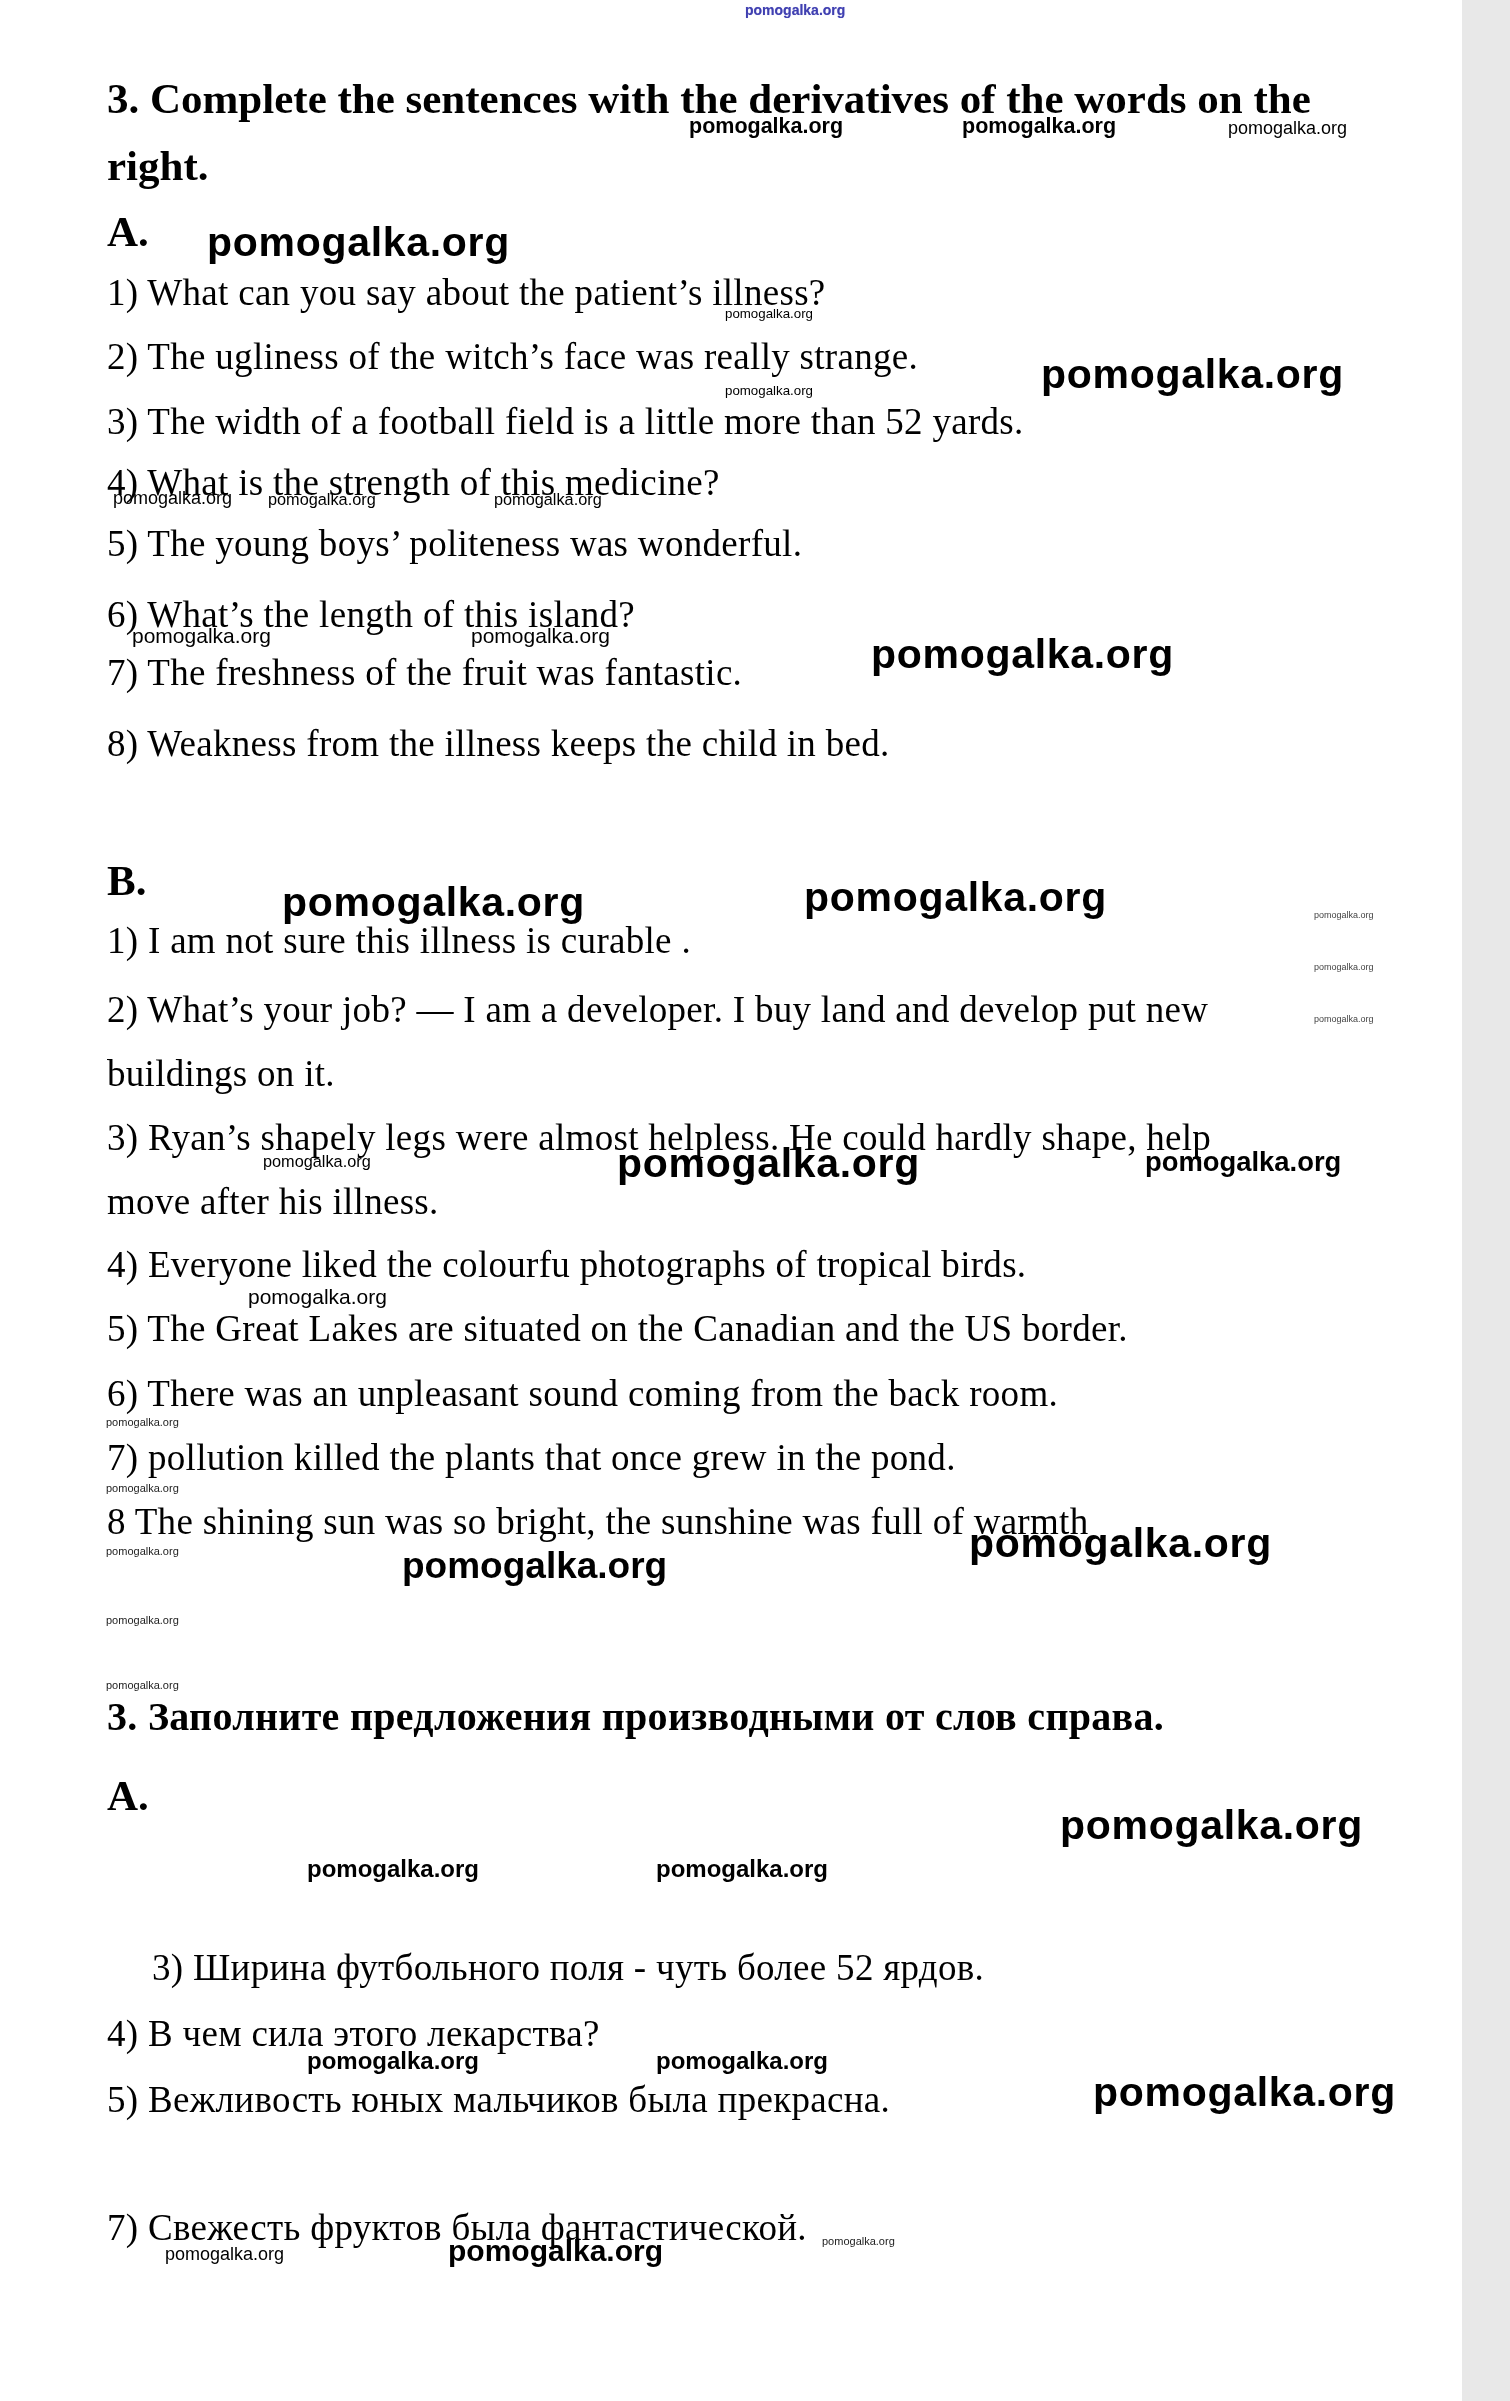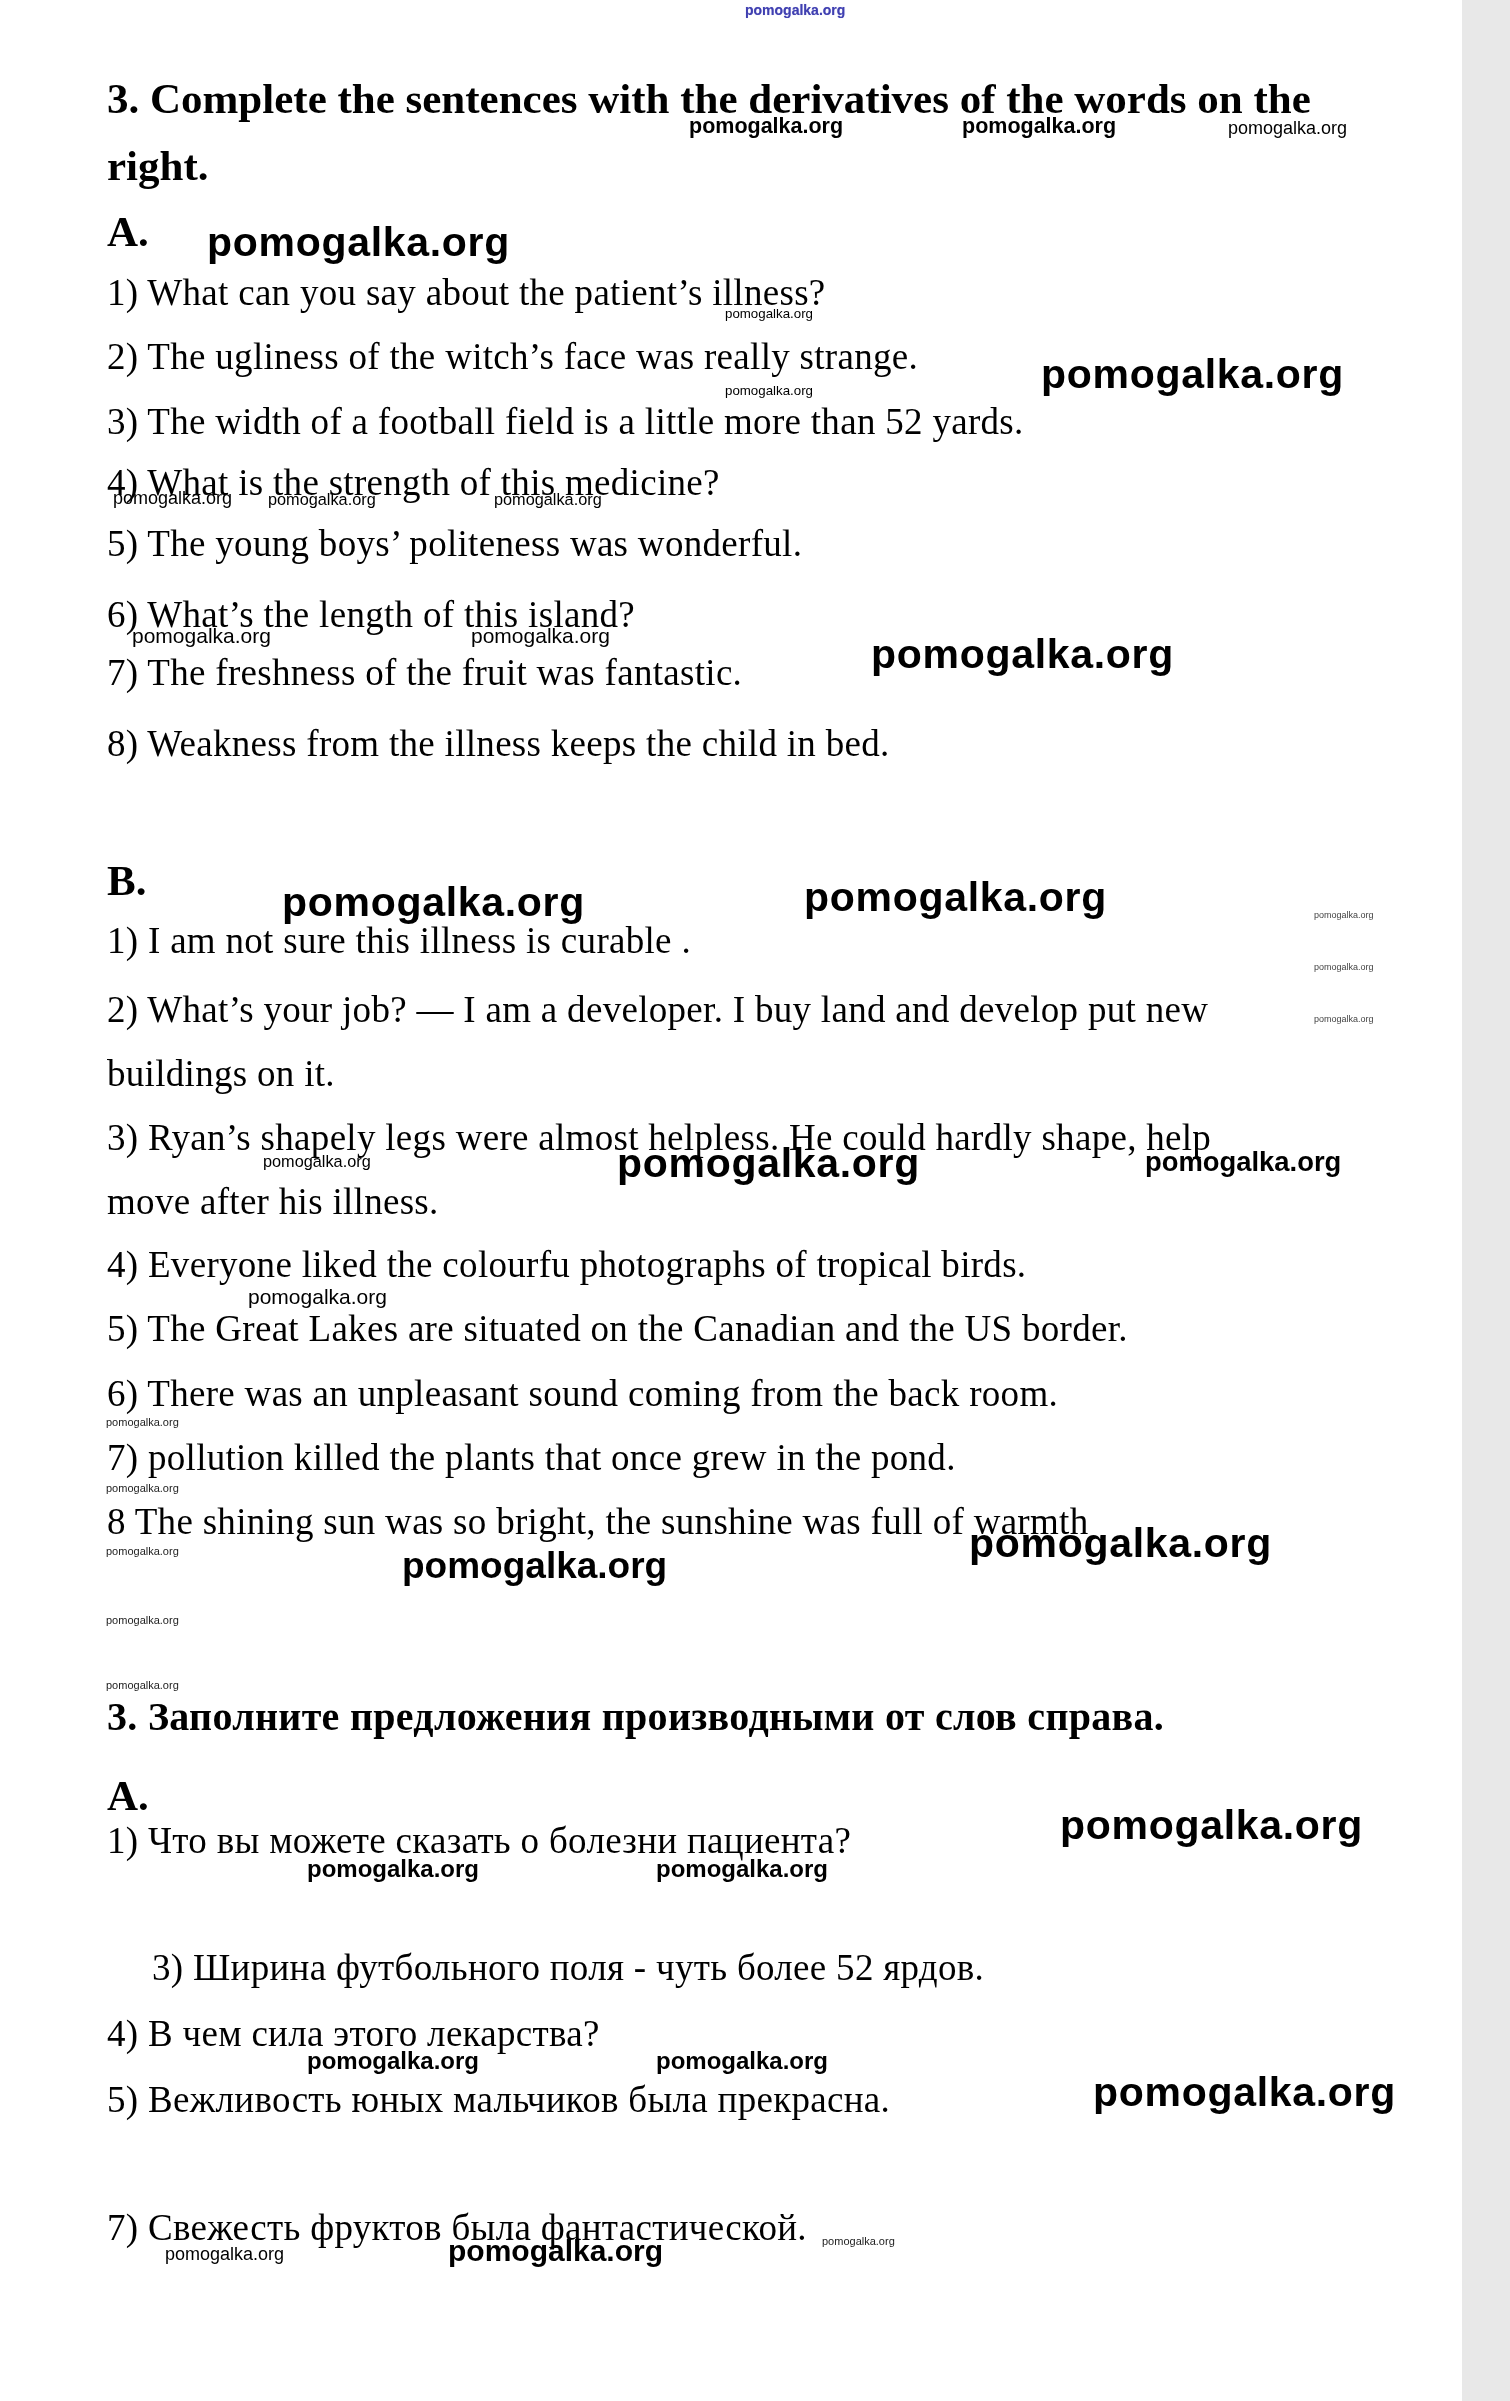--- a/index.html
+++ b/index.html
@@ -118,21 +118,20 @@
   <span class="wm wm-med50" style="left:402px;top:1547px;">pomogalka.org</span>
   <span class="wm wm-big" style="left:969px;top:1523px;">pomogalka.org</span>
 
   <span class="wm wm-15" style="left:106px;top:1615px;">pomogalka.org</span>
   <span class="wm wm-15" style="left:106px;top:1680px;">pomogalka.org</span>
 
   <span class="line h-ru" style="left:107px;top:1693px;">3. Заполните предложения производными от слов справа.</span>
 
   <span class="line h" style="left:107px;top:1771px;">А.</span>
 
-  <span class="line" style="left:107px;top:1819px;">1) Что вы можете сказать о болезни пациента?</span>
   <span class="wm wm-big" style="left:1060px;top:1805px;">pomogalka.org</span>
   <span class="wm wm-med32" style="left:307px;top:1857px;">pomogalka.org</span>
   <span class="wm wm-med32" style="left:656px;top:1857px;">pomogalka.org</span>
 
   <span class="line" style="left:107px;top:1946px;margin-left:45px;">3) Ширина футбольного поля - чуть более 52 ярдов.</span>
   <span class="line" style="left:107px;top:2012px;">4) В чем сила этого лекарства?</span>
   <span class="wm wm-med32" style="left:307px;top:2049px;">pomogalka.org</span>
   <span class="wm wm-med32" style="left:656px;top:2049px;">pomogalka.org</span>
 
   <span class="line" style="left:107px;top:2078px;">5) Вежливость юных мальчиков была прекрасна.</span>

